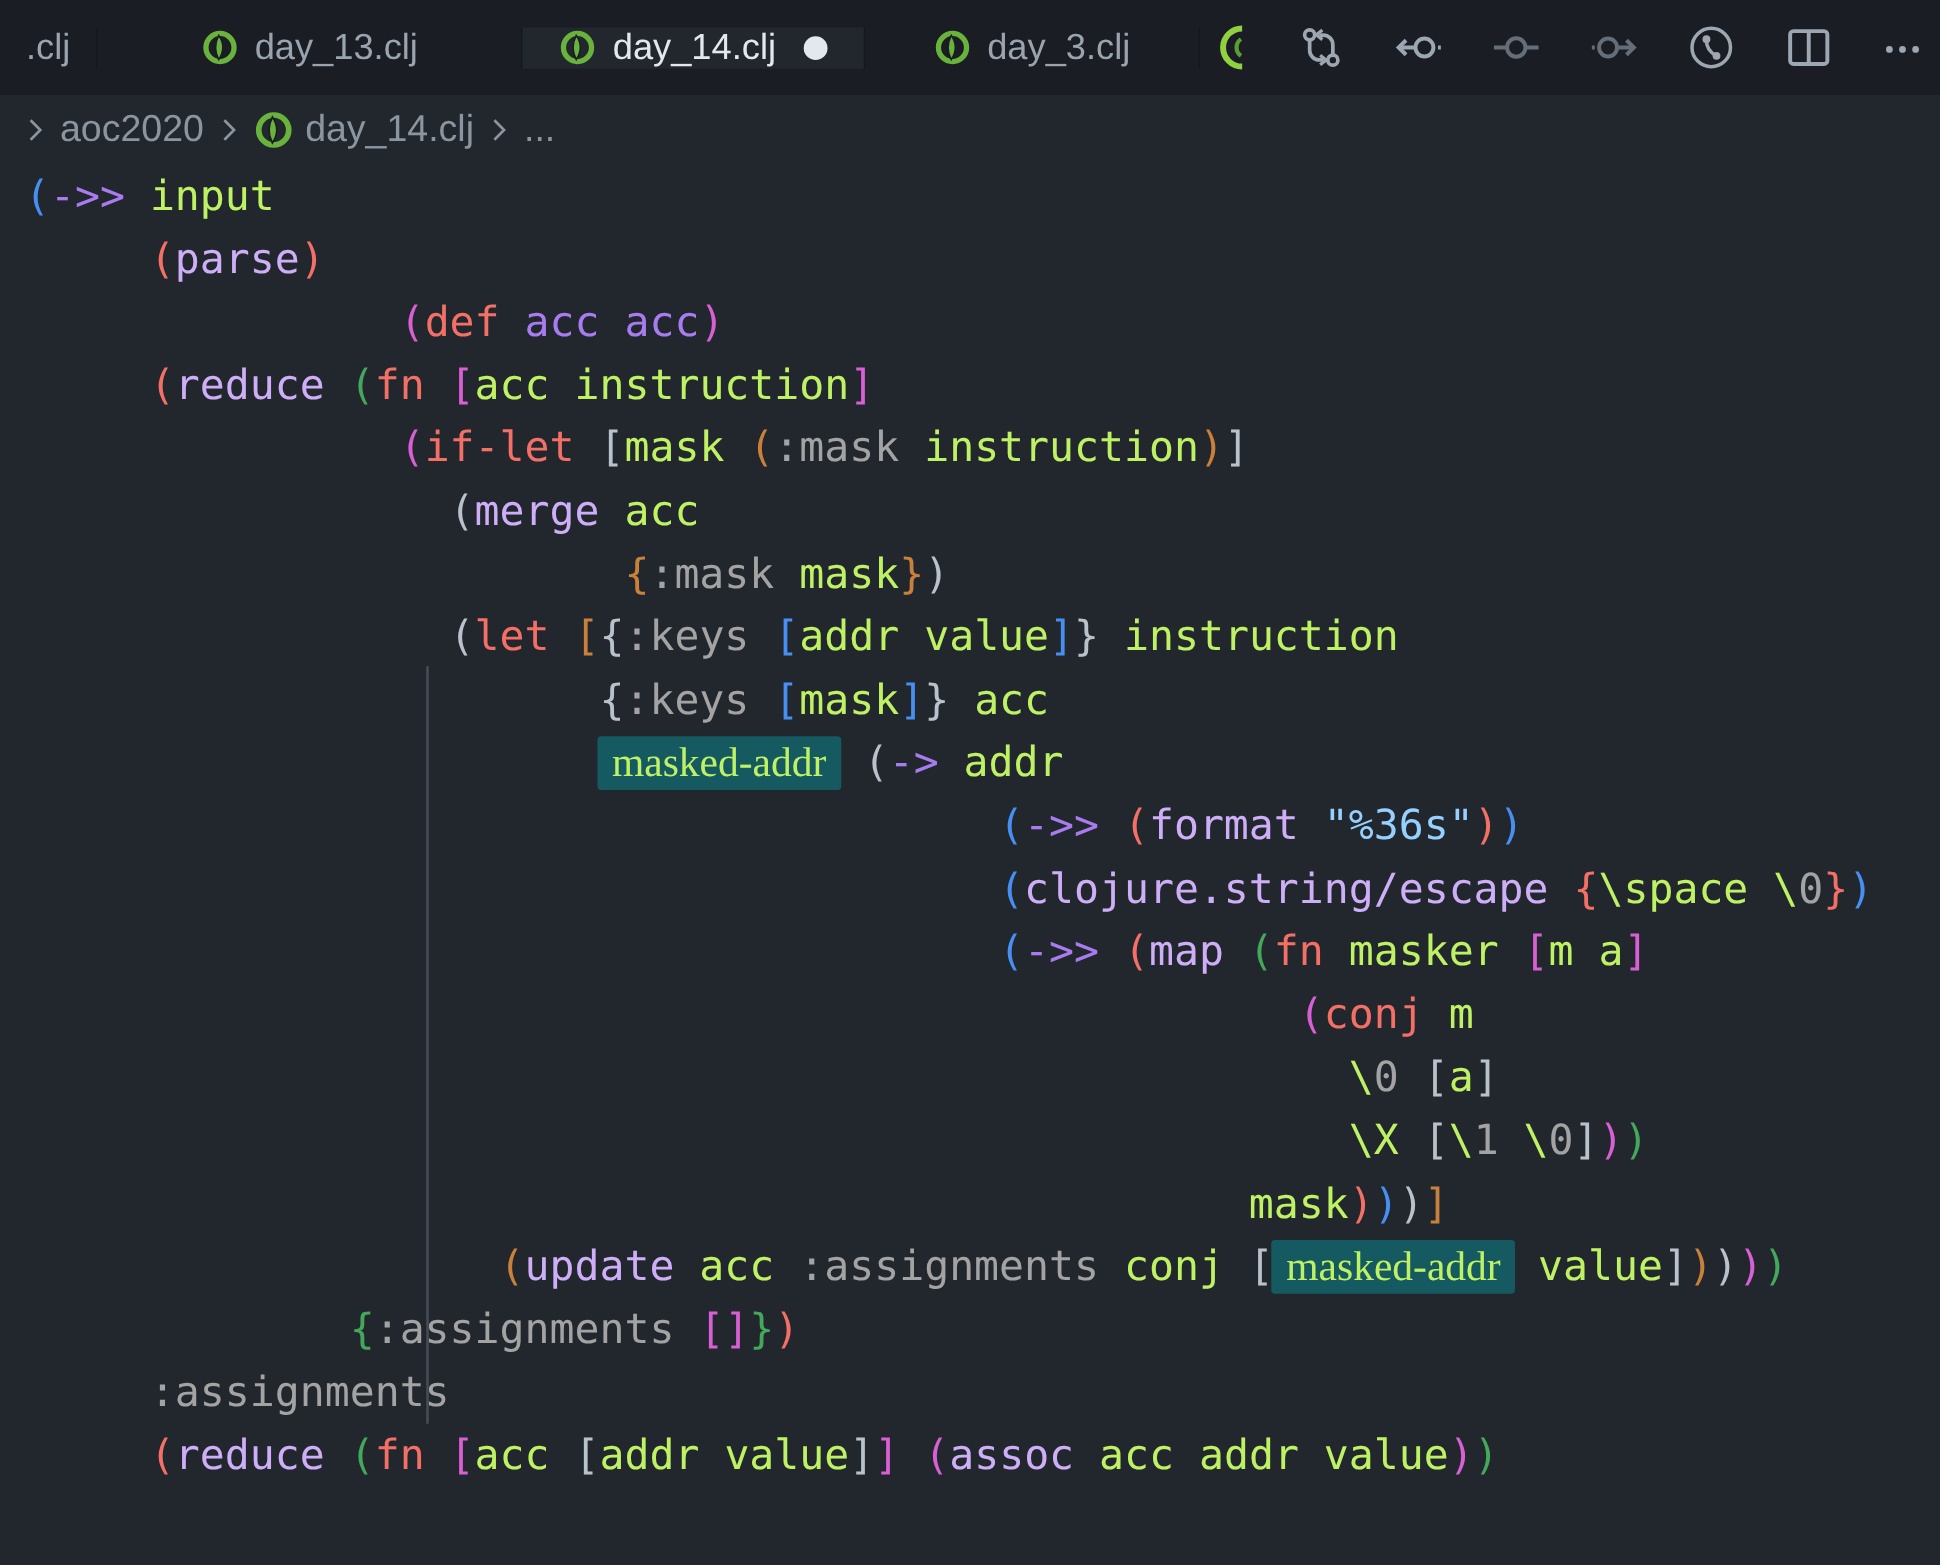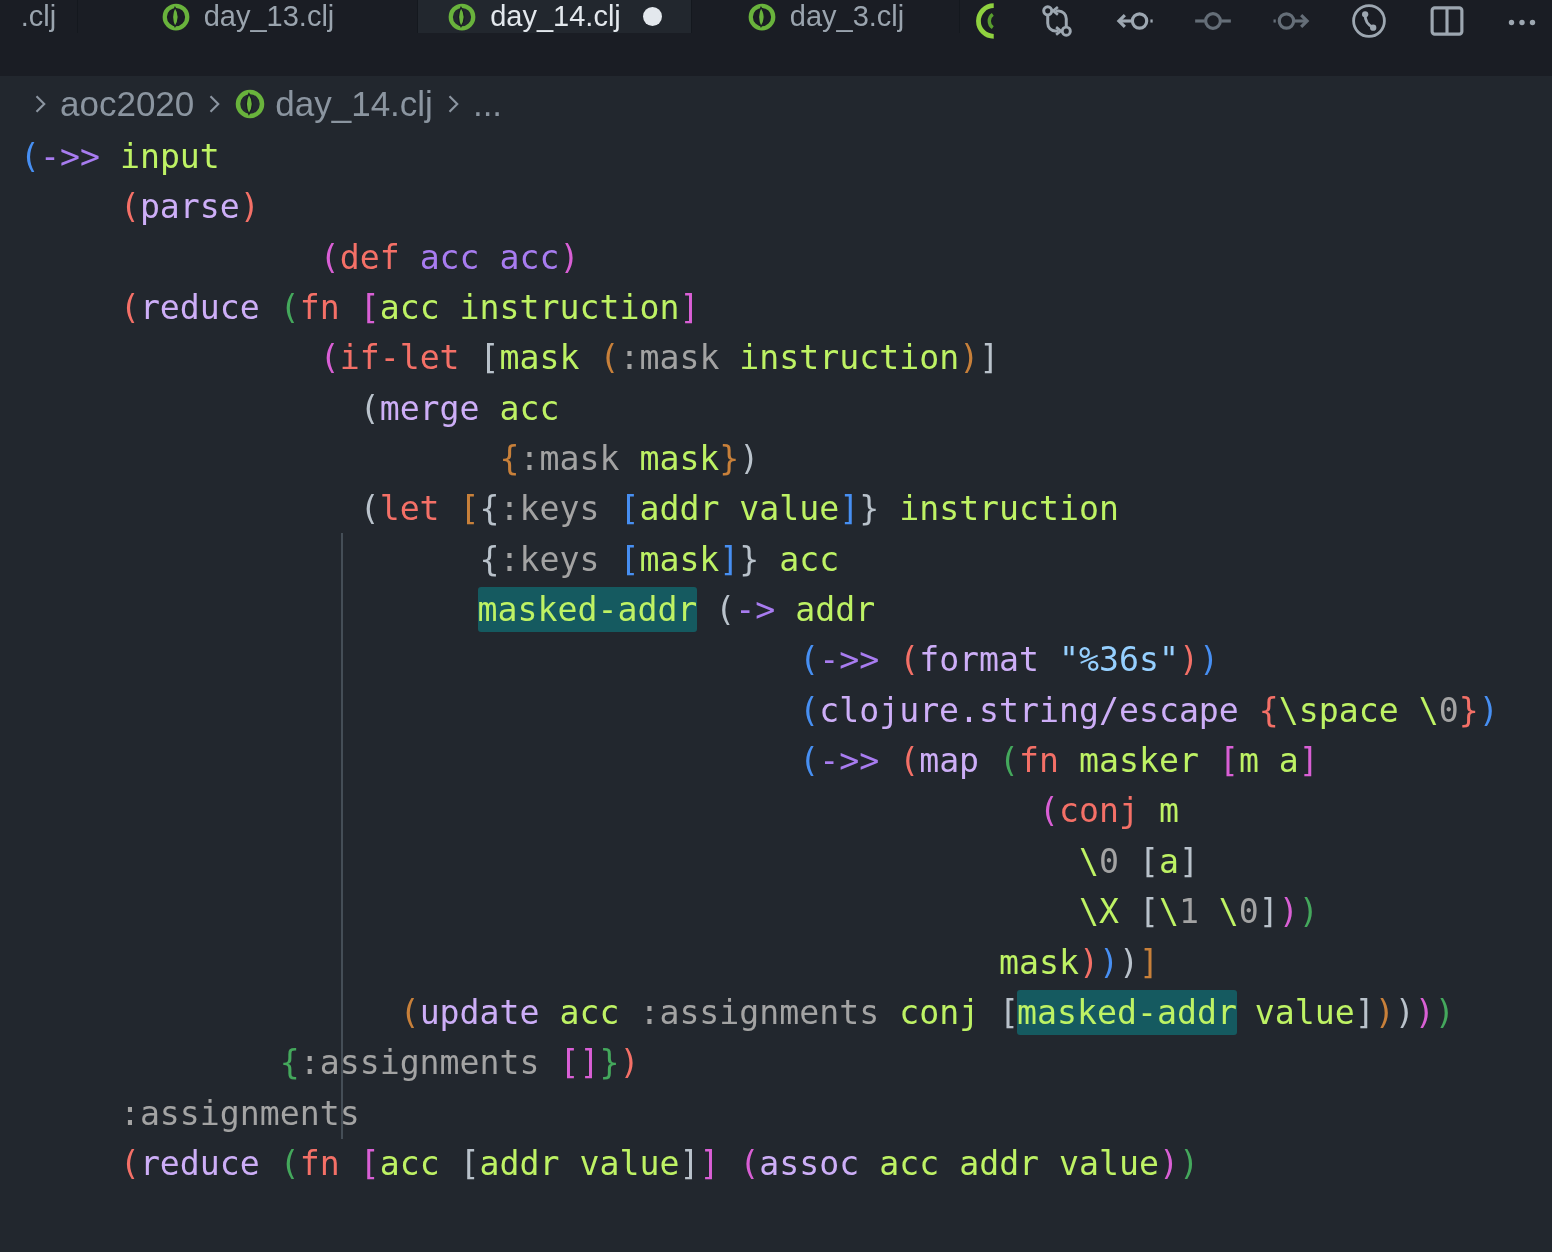--- a/index.html
+++ b/index.html
@@ -1,50 +1,50 @@
 <!DOCTYPE html>
 <html><head>
 <meta charset="utf-8">
 <style>
   * { margin:0; padding:0; box-sizing:border-box; }
   html,body { width:1552px; height:1252px; overflow:hidden; background:#22272e;
               font-family:"Liberation Sans",sans-serif; }
 
   
-  .tabbar { height:76px; display:flex; align-items:flex-start; }
+  .tabbar { height:76px; display:flex; align-items:center; }
   .tabs { display:flex; }
   .tab { display:flex; align-items:center; justify-content:center;
          font-size:29px; cursor:pointer; border-right:1px solid #14181e; }
   .tab:nth-child(1){ width:78px; }
   .tab:nth-child(2){ width:340px; }
   .tab:nth-child(3){ width:274px; }
   .tab:nth-child(4){ width:268px; }
   .tabicn { width:30px; height:30px; margin-right:13px; flex:none; }
   .dot { width:19px; height:19px; border-radius:50%; margin-left:22px; flex:none; }
   .icn svg { display:block; width:100%; height:100%; }
 
   .actions { margin-left:auto; display:flex; align-items:center; gap:36px; padding-right:12px; }
   .action { background:none; border:none; width:42px; height:42px; padding:0; cursor:pointer; }
   .action[data-name="calva-repl-button"]{ width:24px; }
   .action[data-name="more-actions-button"]{ width:36px; }
   .action .icn { width:100%; height:100%; display:block; }
 
   
-  .crumbs { height:56px; display:flex; align-items:center; font-size:35px; padding-left:20px; }
+  .crumbs { height:56px; display:flex; align-items:center; font-size:30px; padding-left:8px; }
   .crumb { display:flex; align-items:center; cursor:pointer; }
   .crumb-sep { width:30px; height:30px; margin:0 5px; flex:none; }
   .crumbicn { width:32px; height:32px; margin-right:9px; flex:none; }
 
   
   .code { position:relative; padding-left:20px;
           font-family:"DejaVu Sans Mono",monospace;
           font-size:33.2px; line-height:50.35px; }
   .code-line { white-space:pre; height:50.35px; }
   .guide { position:absolute; left:341px; top:401px; width:2px; height:606px; }
-  .hl { padding:3px 0; margin:-3px -2px; border-radius:3px; }
+  .hl { padding:3px 12px; margin:-3px -2px; border-radius:3px;font-family:Liberation Serif, serif; }
 </style>
 <style>body{background:#22272e}
 .tabbar{background:#1a1d24}
 .tab{color:#9aa4ae}
 .tab.active{background:#22272e;color:#e3e8ed}
 .crumbs{color:#8b95a0}
 .action{color:#9da7b1}
 .action.dim{color:#656e78}
 .guide{background:#454e57}
 .hl{background:#155a60}

